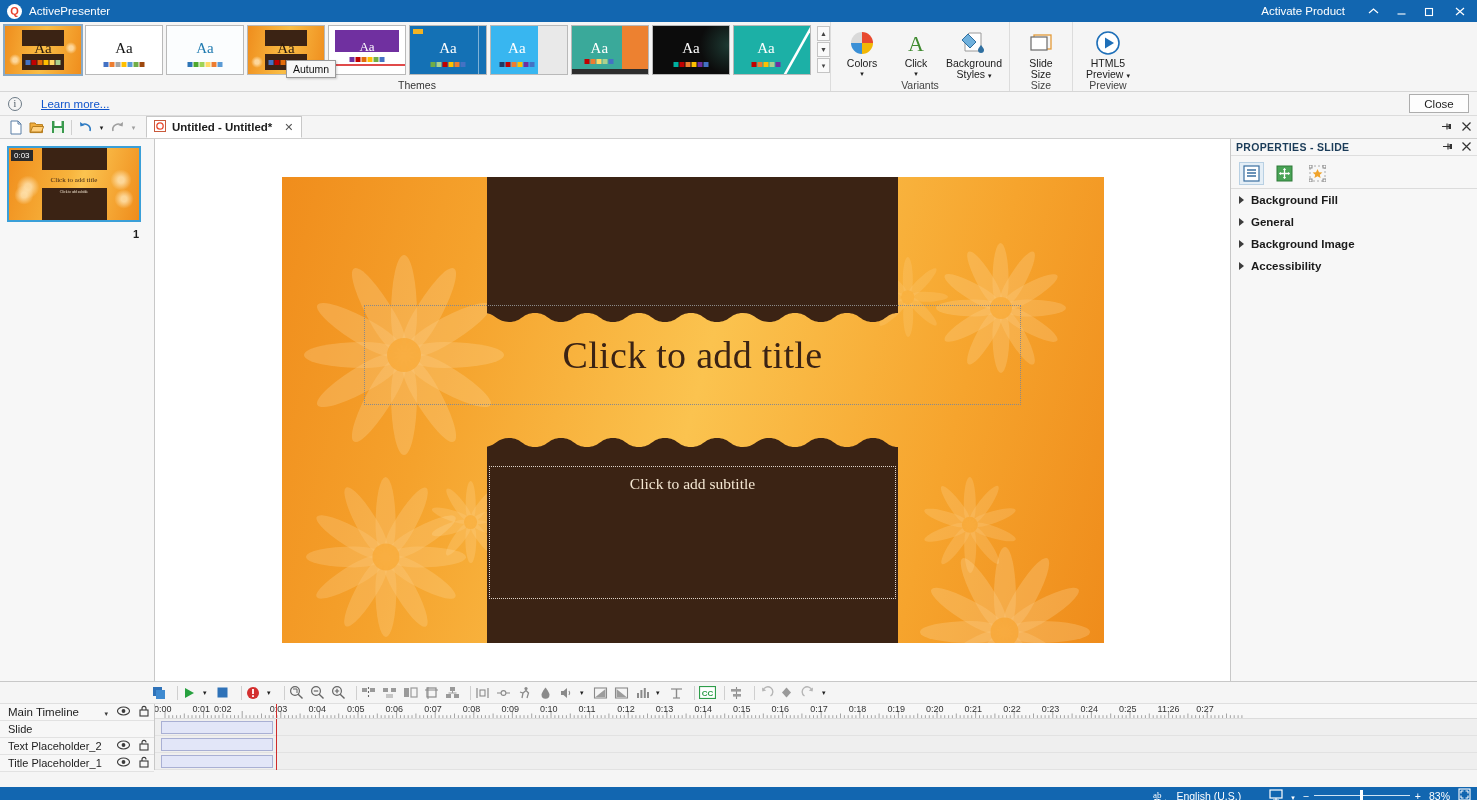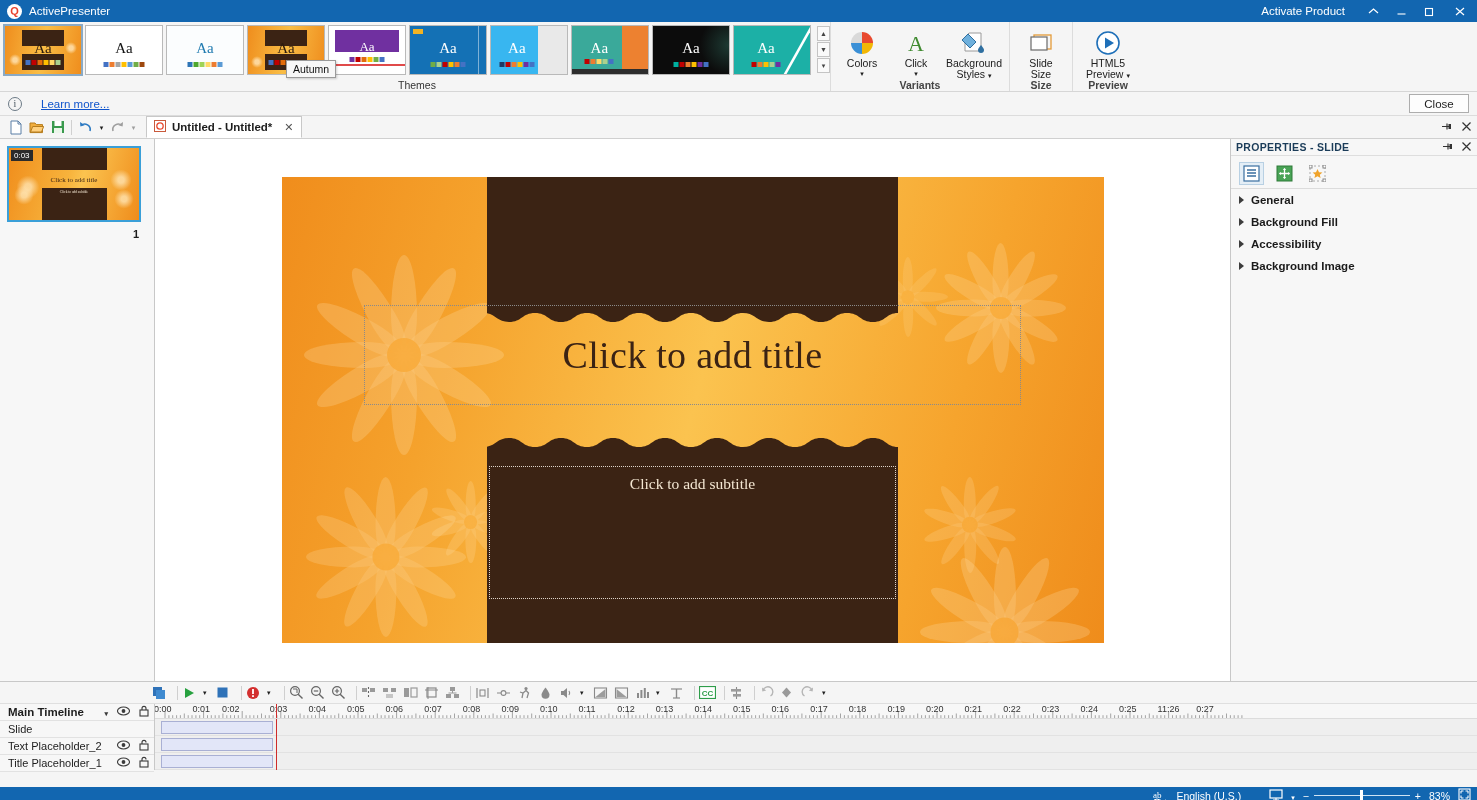--- a/index.html
+++ b/index.html
@@ -69,21 +69,21 @@
   }
   .theme-scroll div {
     width: 13px; height: 15px; border: 1px solid #c4c4c4; background: #fafafa;
     display: flex; align-items: center; justify-content: center; font-size: 7px; color: #444;
   }
   .rgroup {
     display: flex; flex-direction: column; align-items: center;
     border-right: 1px solid #dcdcdc; padding: 3px 4px 0 4px; justify-content: space-between;
   }
   .rgroup-items { display: flex; align-items: flex-start; height: 54px; }
-  .rgroup-label { font-size: 10.5px; color: #444; text-align: center; width: 100%; padding-bottom: 2px; font-weight: bold; }
+  .rgroup-label { font-size: 10.5px; color: #444; text-align: center; width: 100%; padding-bottom: 2px; }
   .rbtn {
     width: 54px; display: flex; flex-direction: column; align-items: center;
     padding: 3px 2px 0; text-align: center; font-size: 10.5px; line-height: 11.5px; color: #202020;
   }
   .rbtn .ic { height: 30px; display: flex; align-items: center; justify-content: center; }
   .rbtn.wide { width: 62px; }
   .caret { font-size: 7px; line-height: 7px; }
   
   .infobar {
     height: 24px; background: #f5f5f5; border-bottom: 1px solid #dcdcdc;
@@ -203,21 +203,21 @@
   }
   .tb { width: 21px; height: 20px; display: flex; align-items: center; justify-content: flex-start; }
   .tb.sm { width: 13px; }
   .tsep { width: 1px; height: 14px; background: #cfcfcf; margin: 0 4px; }
   .tl-body { display: flex; height: 66px; }
   .tracks { width: 155px; flex: none; border-right: 1px solid #c8c8c8; }
   .track-head {
     height: 17px; display: flex; align-items: center; padding: 0 5px 0 8px;
     font-size: 11px; border-bottom: 1px solid #e2e2e2; background: #f7f7f7;
   }
-  .track-head.mt { font-size: 11.5px; font-weight: bold; }
+  .track-head.mt { font-size: 11.5px; }
   .track-head .icons { margin-left: auto; display: flex; gap: 9px; align-items: center; color: #3a3a3a; }
   .ruler {
     flex: 1; position: relative; height: 17px; background: #f7f7f7;
     border-bottom: 1px solid #dcdcdc; overflow: hidden;
   }
   .tick { position: absolute; top: 0; font-size: 9px; color: #333; }
   .ticks-svg { position: absolute; left: 0; bottom: 0; }
   .lanes { flex: 1; position: relative; background: #efefef; }
   .lane { height: 17px; border-bottom: 1px solid #e2e2e2; position: relative; }
   .bar {
@@ -741,33 +741,33 @@
           <path d="M8.5 4 L10 7.2 L13.4 7.5 L10.8 9.7 L11.6 13 L8.5 11.2 L5.4 13 L6.2 9.7 L3.6 7.5 L7 7.2 Z" fill="#f0a32a"></path>
           <rect x="0" y="0" width="3" height="3" fill="#fff" stroke="#888"></rect>
             <rect x="14" y="0" width="3" height="3" fill="#fff" stroke="#888"></rect>
           <rect x="0" y="14" width="3" height="3" fill="#fff" stroke="#888"></rect>
             <rect x="14" y="14" width="3" height="3" fill="#fff" stroke="#888"></rect>
         </svg>
       </div>
     </div>
     <div class="prop-row">
       <span class="tri"></span>
-      <span>General</span>
+      <span>Background Fill</span>
     </div>
     <div class="prop-row">
       <span class="tri"></span>
-      <span>Background Fill</span>
+      <span>General</span>
+    </div>
+    <div class="prop-row">
+      <span class="tri"></span>
+      <span>Background Image</span>
     </div>
     <div class="prop-row">
       <span class="tri"></span>
       <span>Accessibility</span>
-    </div>
-    <div class="prop-row">
-      <span class="tri"></span>
-      <span>Background Image</span>
     </div>
   </div>
 </div>
 
 <div class="timeline">
 
   <div class="tl-toolbar">
     <div class="tb">
       <svg width="14" height="14" viewBox="0 0 14 14">
           <rect x="1" y="1" width="9" height="9" fill="#2f72b8"></rect>
@@ -1298,21 +1298,21 @@
               <line x1="1071.5" y1="2.5" x2="1071.5" y2="7"></line>
               <line x1="1075.4" y1="4.2" x2="1075.4" y2="7"></line>
               <line x1="1079.2" y1="4.2" x2="1079.2" y2="7"></line>
               <line x1="1083.1" y1="4.2" x2="1083.1" y2="7"></line>
               <line x1="1086.9" y1="4.2" x2="1086.9" y2="7"></line>
             </g>
           </svg>
         <div class="playhead-top"></div>
       <div class="tick" style="left: -1px;">0:00</div>
           <div class="tick" style="left: 37.6px;">0:01</div>
-          <div class="tick" style="left: 67px;">0:02</div>
+          <div class="tick" style="left: 59px;">0:02</div>
           <div class="tick" style="left: 114.8px;">0:03</div>
           <div class="tick" style="left: 153.4px;">0:04</div>
           <div class="tick" style="left: 192px;">0:05</div>
           <div class="tick" style="left: 230.6px;">0:06</div>
           <div class="tick" style="left: 269.2px;">0:07</div>
           <div class="tick" style="left: 307.8px;">0:08</div>
           <div class="tick" style="left: 346.4px;">0:09</div>
           <div class="tick" style="left: 385px;">0:10</div>
           <div class="tick" style="left: 423.6px;">0:11</div>
           <div class="tick" style="left: 462.2px;">0:12</div>

